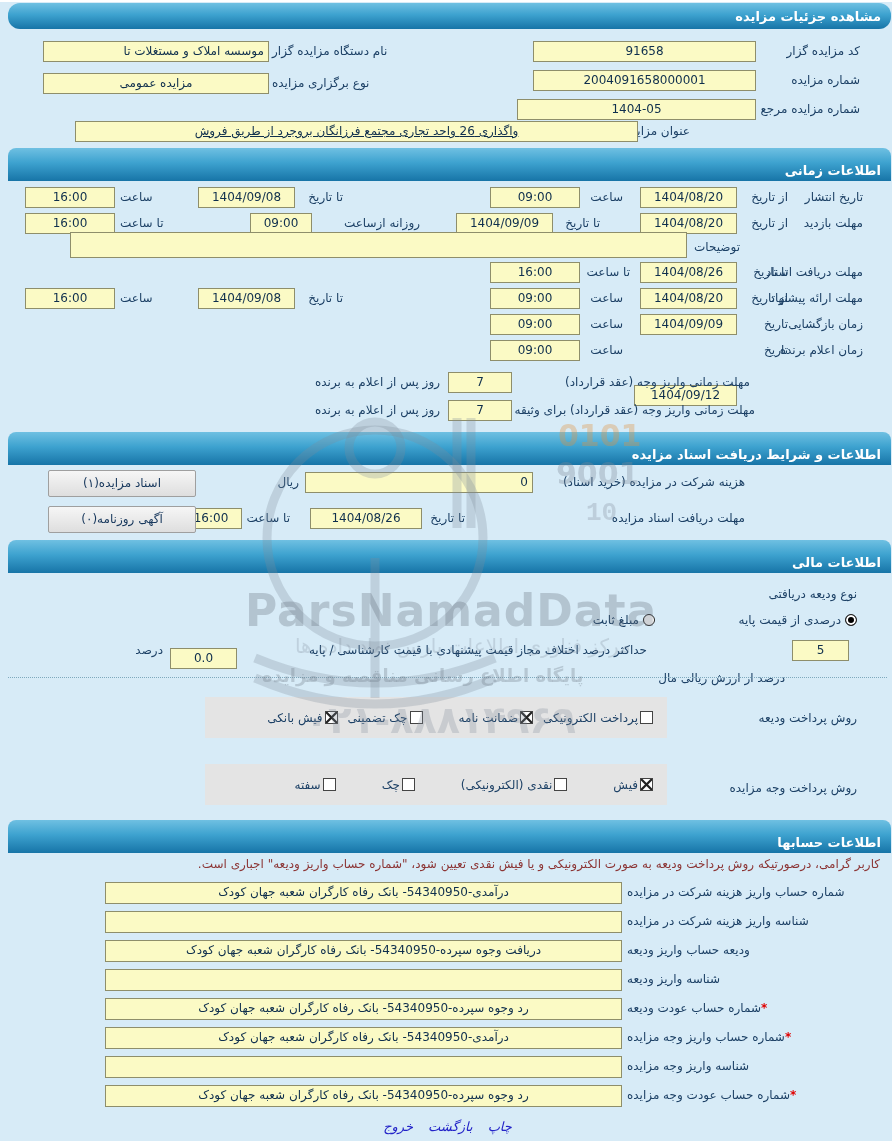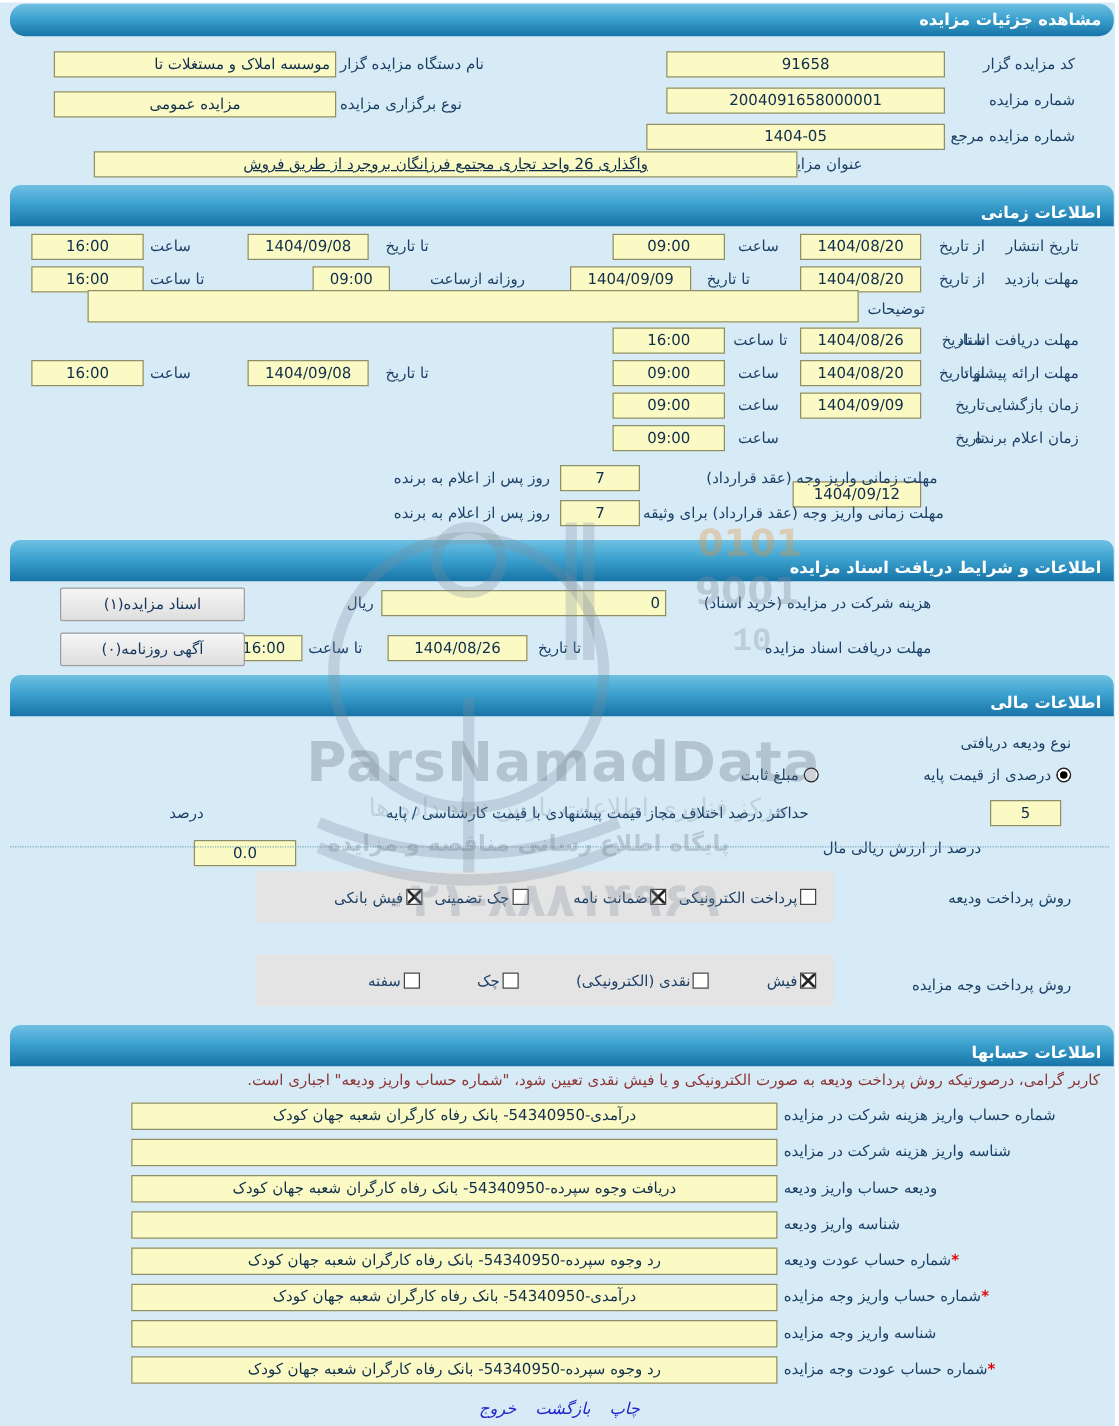--- a/index.html
+++ b/index.html
@@ -177,21 +177,21 @@
   <span>درصدی از قیمت پایه</span>
 </div>
 <div class="radiopair z" style="top:613px;right:240px;">
   <span class="radio"></span>
   <span>مبلغ ثابت</span>
 </div>
 
 <div class="fld z" style="top:640px;right:46px;width:57px;">5</div>
 <div class="lbl z" style="top:668px;right:110px;">درصد از ارزش ریالی مال</div>
 <div class="lbl z" style="top:640px;right:248px;">حداکثر درصد اختلاف مجاز قیمت پیشنهادی با قیمت کارشناسی / پایه</div>
-<div class="fld z" style="top:672px;right:658px;width:82px;margin-left:41px;">0.0</div>
+<div class="fld z" style="top:648px;right:658px;width:67px;margin-left:41px;">0.0</div>
 <div class="lbl z" style="top:640px;right:732px;">درصد</div>
 
 <div class="dots z" style="top:677px;"></div>
 
 <div class="lbl z" style="top:708px;right:38px;">روش پرداخت ودیعه</div>
 <div class="panel z" style="top:697px;left:205px;width:462px;height:41px;gap:10px;">
   <span class="opt">
     <span class="chk"></span>
     <span>پرداخت الکترونیکی</span>
   </span>

